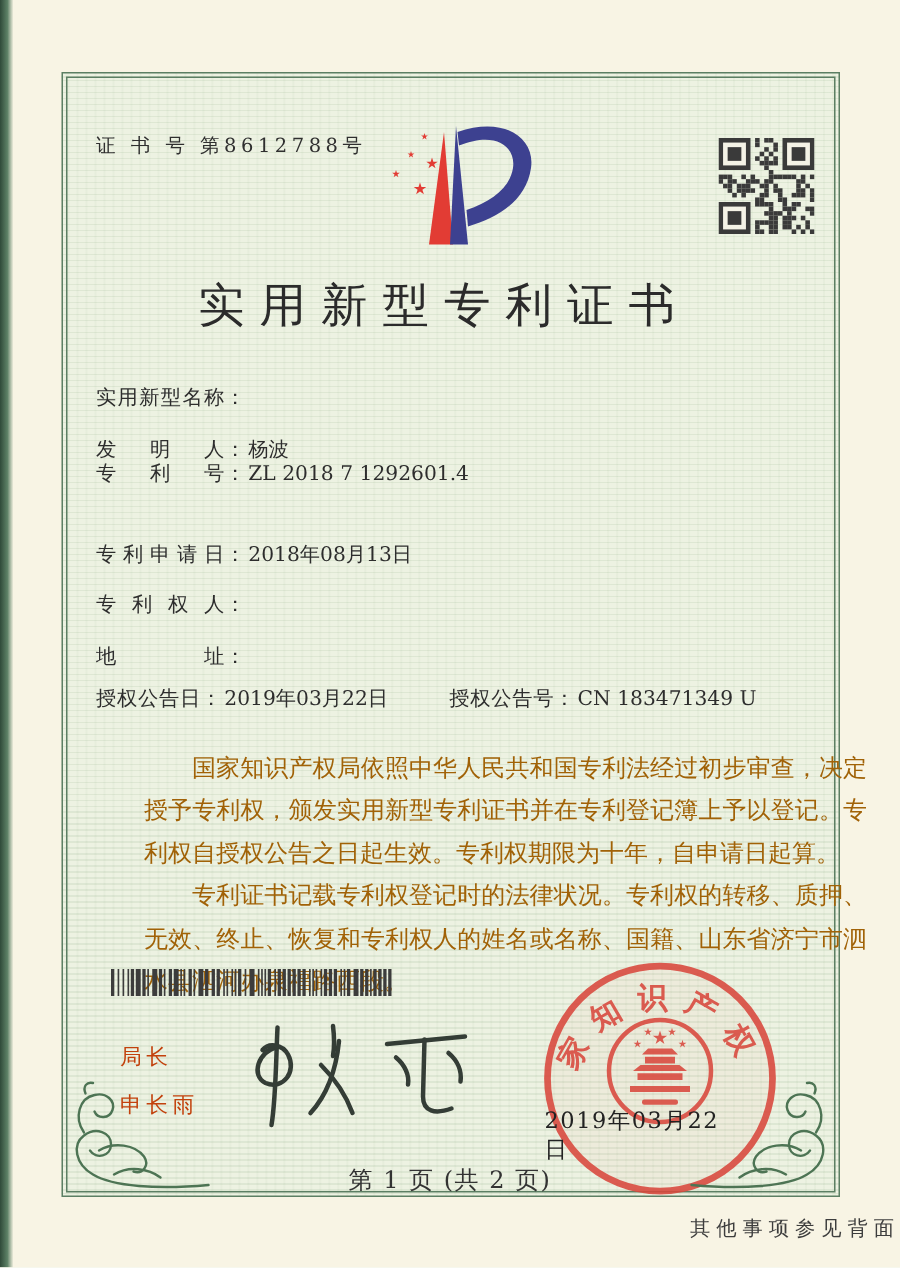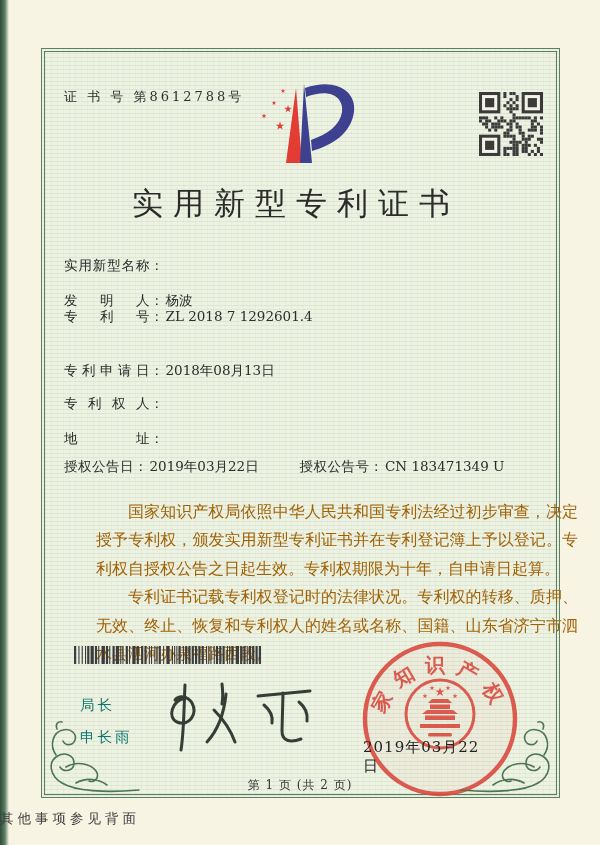--- a/index.html
+++ b/index.html
@@ -43,35 +43,35 @@
   .val-fixed{ flex:0 0 150px; }
   .lbl2{ flex:0 0 auto; letter-spacing:.5px; }
   .paras{
     position:absolute; left:64px; top:498px; width:482px;
     font-size:16px; line-height:1.78; text-align:justify; color:#a16207;margin-left:32px;
   }
   .paras p{ margin:0; text-indent:2em; }
   .barcode{ position:absolute; left:74px; top:646px; width:188px; height:18px; }
   .commissioner{
     position:absolute; left:80px; top:690px;
-    font-size:14.5px; letter-spacing:3px; line-height:2.2; color:#0f766e;
+    font-size:14.5px; letter-spacing:3px; line-height:2.2; color:#c2410c;
   }
   .signature{ position:absolute; left:152px; top:678px; width:175px; height:82px; }
   .seal{ position:absolute; left:350px; top:640px; width:180px; height:158px; }
   .seal-date{
     position:absolute; left:363px; top:738px; width:120px;
     font-size:15px; letter-spacing:1px; color:#222;
   }
   .page-no{
     position:absolute; left:0; top:777px; width:600px;
-    text-align:center; font-size:12px; color:#333; letter-spacing:1px;
+    text-align:center; font-size:16px; color:#333; letter-spacing:1px;
   }
   .back-note{
     position:absolute; left:0; top:810px; width:600px;
-    text-align:left; font-size:13.5px; letter-spacing:4px; color:#3d3d3d;
+    text-align:right; font-size:13.5px; letter-spacing:4px; color:#3d3d3d;
   }
   .orn{ position:absolute; width:96px; height:76px; }
   .orn-l{ left:45px; top:720px; }
   .orn-r{ left:459px; top:720px; transform:scaleX(-1); }
 </style>
 </head>
 <body>
 
 <div class="page">
   <div class="edge-left"></div>

